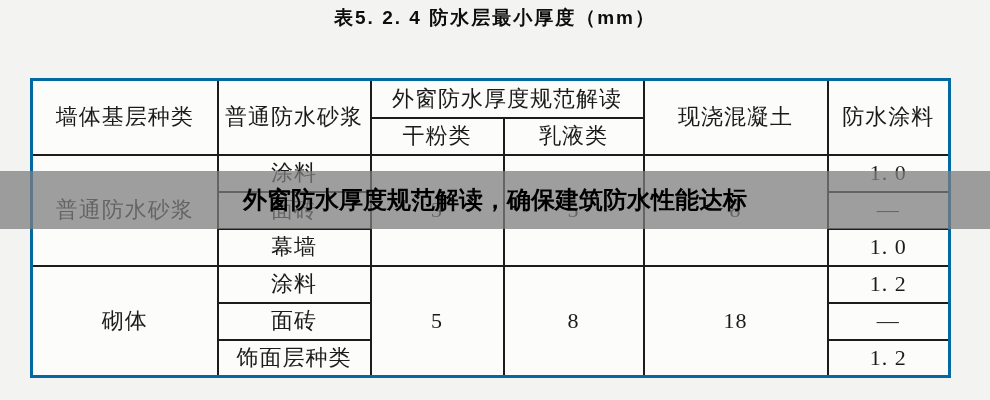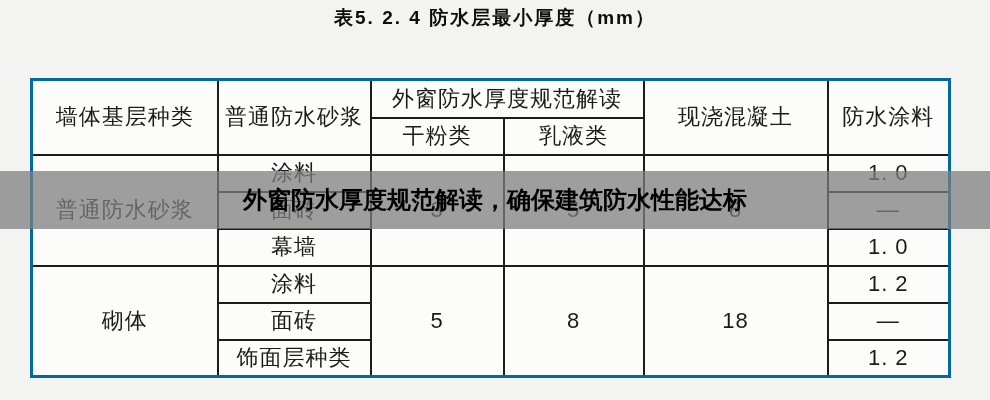--- a/index.html
+++ b/index.html
@@ -43,21 +43,21 @@
   }
   .col-wall   { width: 186px; }
   .col-finish { width: 153px; }
   .col-dry    { width: 133px; }
   .col-emu    { width: 140px; }
   .col-ord    { width: 184px; }
   .col-coat   { width: 122px; }
   tr.hrow-top { height: 38px; }
   tr.hrow-sub { height: 37px; }
   tr.drow     { height: 37px; }
-  td.num { font-size: 22px; letter-spacing: 1px; }
+  td.num { font-size: 22px; letter-spacing: 1px; font-family: Liberation Serif, serif; }
   
   .overlay-banner {
     position: absolute;
     left: 0; top: 171px;
     width: 990px; height: 58px;
     background: rgba(126, 126, 126, 0.74);
     z-index: 5;
     display: flex;
     align-items: center;
     justify-content: center;

